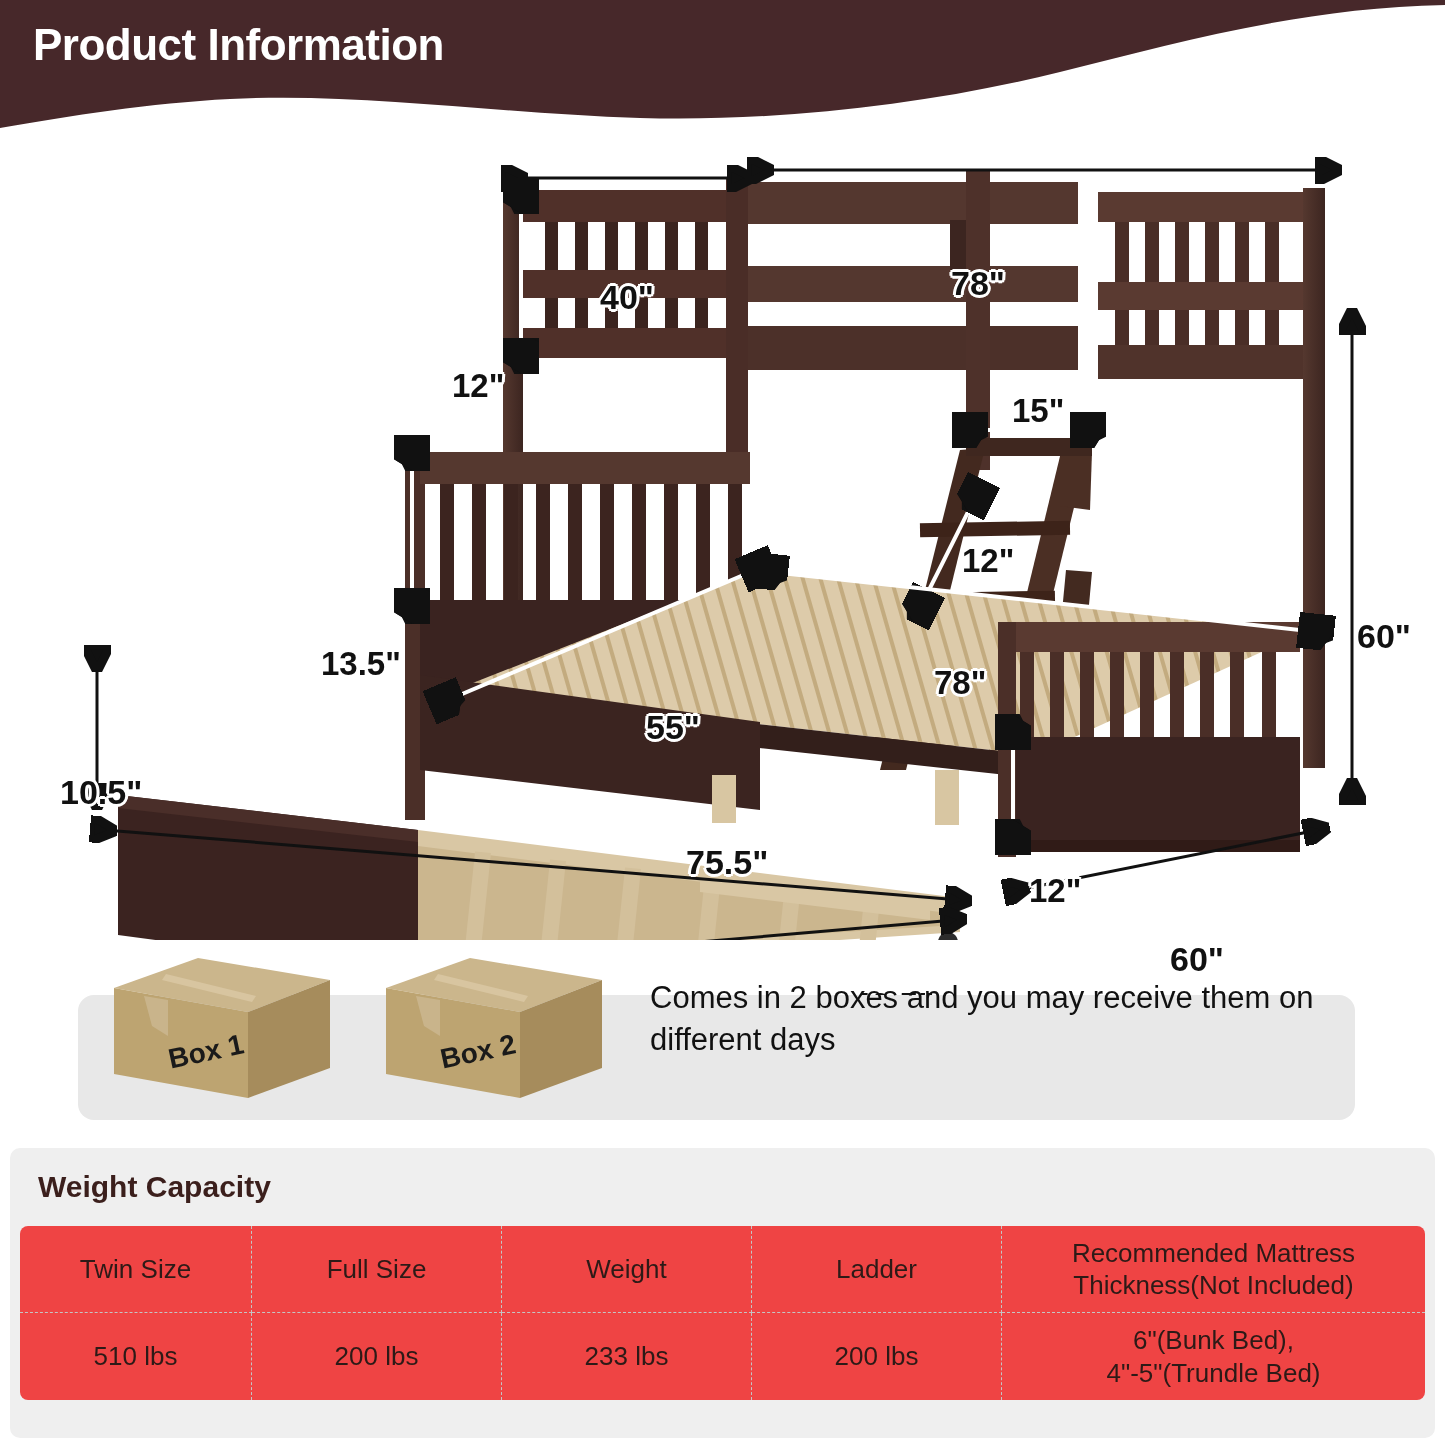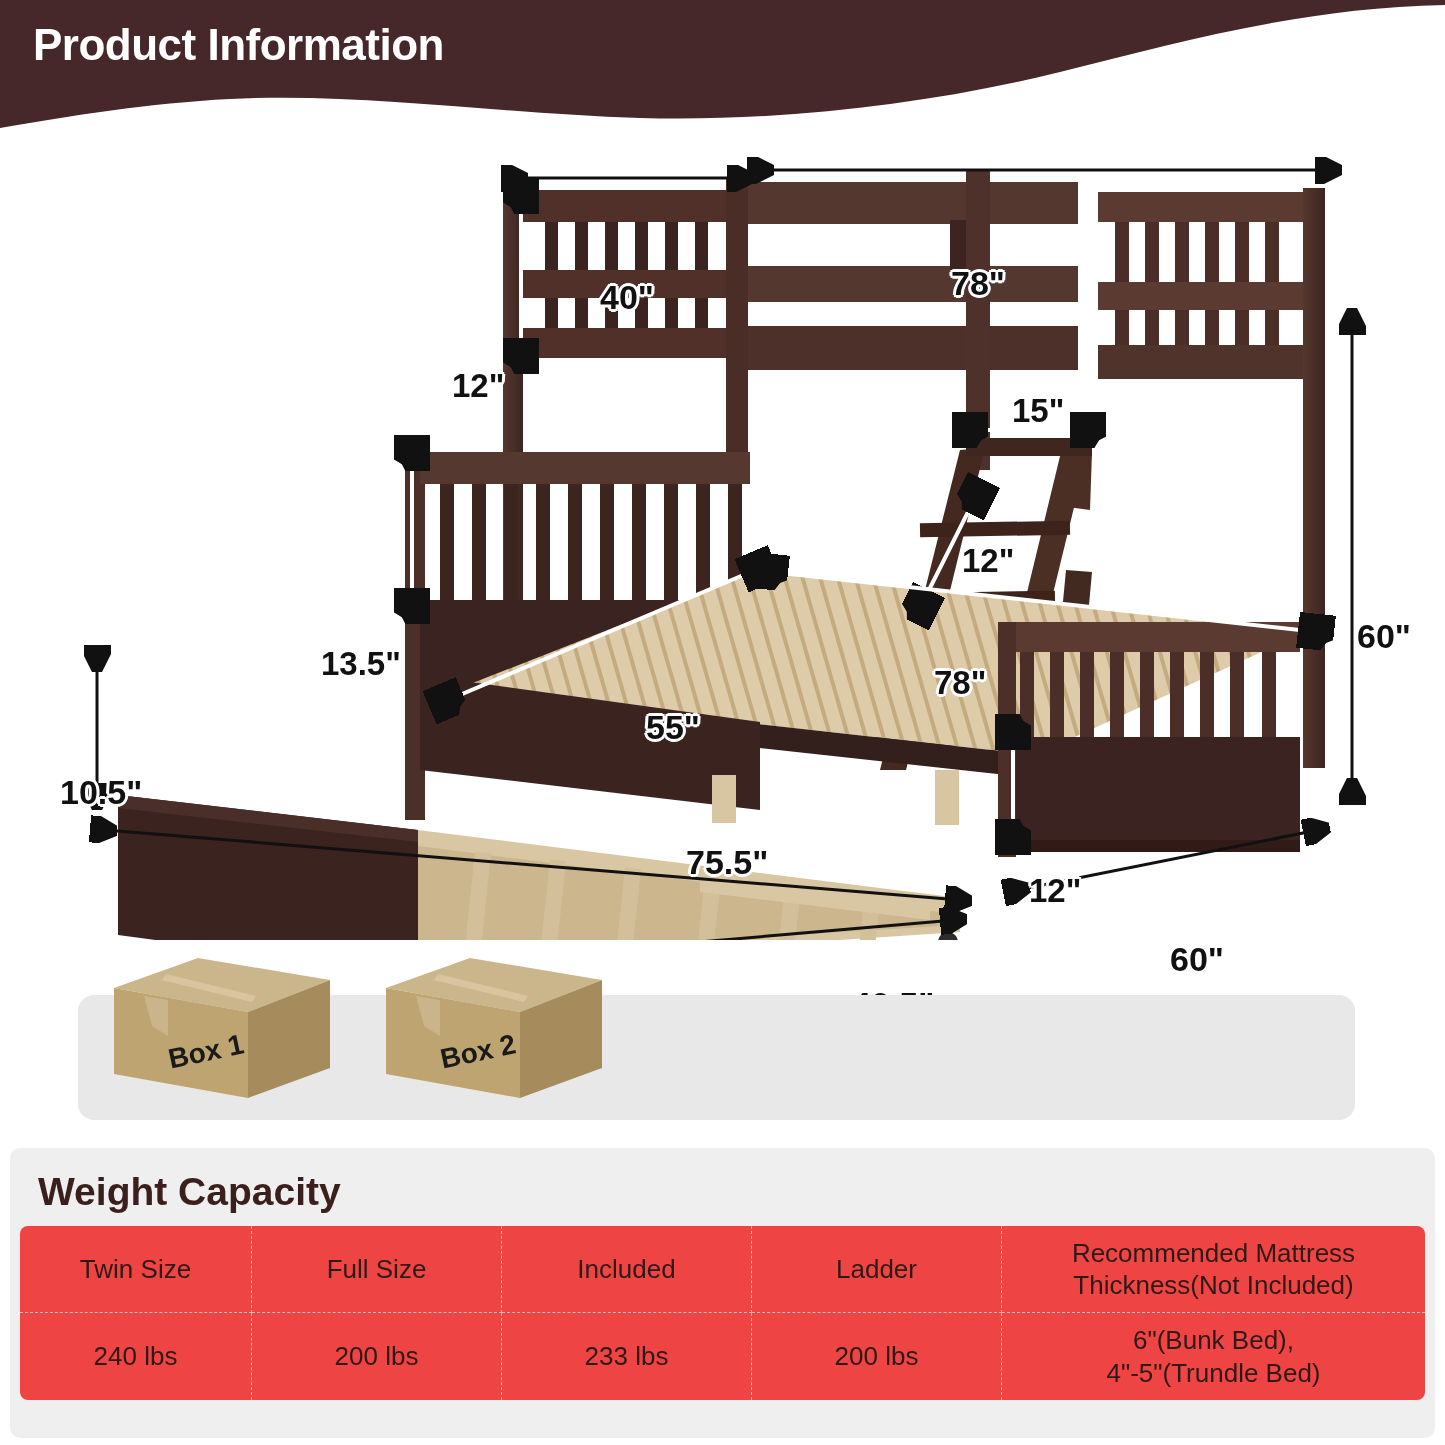--- a/index.html
+++ b/index.html
@@ -71,21 +71,21 @@
   
   #weight-panel {
     position: absolute; left: 10px; top: 1148px;
     width: 1425px; height: 290px;
     background: #efefef;
     border-radius: 10px;
     overflow: hidden;
   }
   #weight-title {
     position: absolute; left: 28px; top: 22px;
-    font-size: 39px; font-weight: bold; color: #3b1f1c;
+    font-size: 30px; font-weight: bold; color: #3b1f1c;
     font-family: "Liberation Sans", sans-serif;
   }
   #capacity-table {
     position: absolute; left: 10px; top: 78px;
     width: 1405px; height: 174px;
     background: #ef4444;
     border-radius: 8px;
     display: grid;
     grid-template-columns: 232px 250px 250px 250px 423px;
     grid-template-rows: 1fr 1fr;
@@ -335,35 +335,36 @@
     <svg width="232" height="150" viewBox="0 0 232 150">
       <polygon points="8,38 92,8 224,30 142,62" fill="#cbb68c"></polygon>
       <polygon points="8,38 142,62 142,148 8,124" fill="#bda471"></polygon>
       <polygon points="142,62 224,30 224,118 142,148" fill="#a68c5c"></polygon>
       <polygon points="60,24 150,46 146,52 56,30" fill="#d8c5a0"></polygon>
       <polygon points="38,46 62,50 62,86 46,76" fill="#c9b48b"></polygon>
     </svg>
     <div class="box-label" style="left:62px; top:86px;">Box 2</div>
   </div>
 
+  <div id="boxes-text">Comes in 2 boxes and you may receive them on different days</div>
 </div>
 
 <div id="weight-panel">
   <div id="weight-title">Weight Capacity</div>
 
   <div id="capacity-table">
     <div class="cap-row-head" style="display:contents;">
       <div class="cap-cell">Twin Size</div>
       <div class="cap-cell">Full Size</div>
-      <div class="cap-cell">Included</div>
+      <div class="cap-cell">Weight</div>
       <div class="cap-cell">Ladder</div>
       <div class="cap-cell last-col">Recommended Mattress Thickness(Not Included)</div>
     </div>
     <div style="display:contents;">
-      <div class="cap-cell">240 lbs</div>
+      <div class="cap-cell">510 lbs</div>
       <div class="cap-cell">200 lbs</div>
       <div class="cap-cell">233 lbs</div>
       <div class="cap-cell">200 lbs</div>
       <div class="cap-cell last-col" style="white-space:pre-line;">6"(Bunk Bed),
 4"-5"(Trundle Bed)</div>
     </div>
   </div>
 </div>
 
 </body></html>

